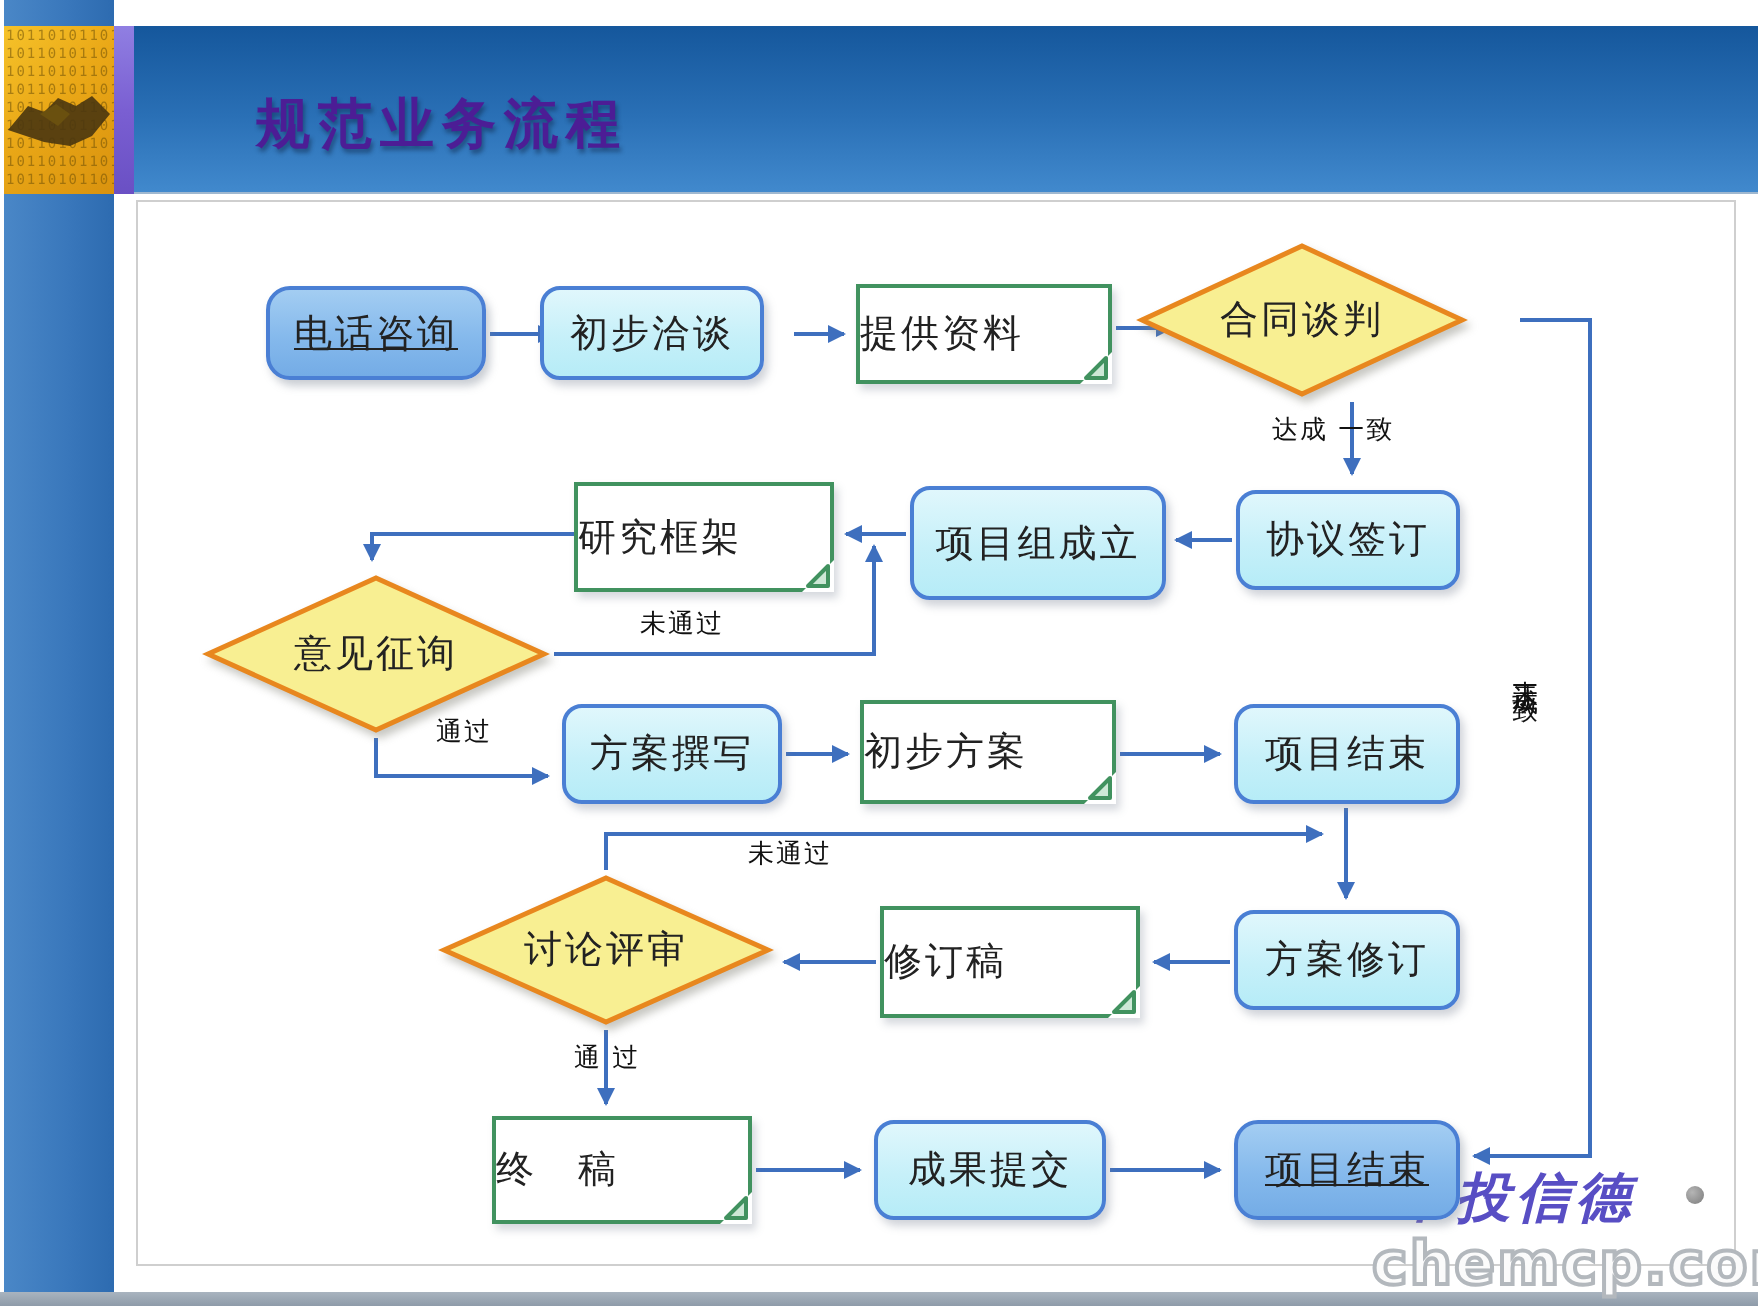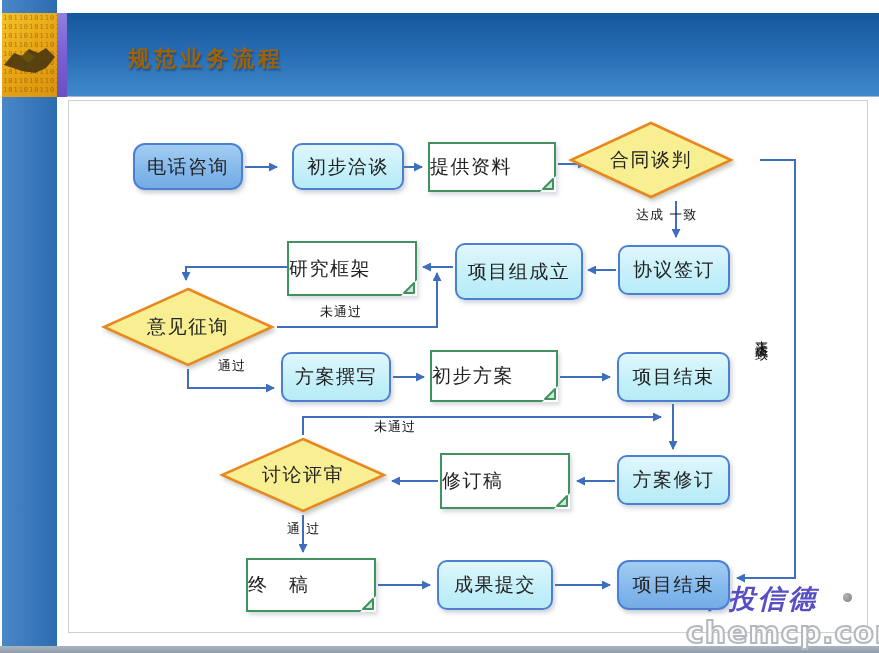--- a/index.html
+++ b/index.html
@@ -27,22 +27,22 @@
     position:absolute; left:57px; top:13px; width:10px; height:84px;
     background:linear-gradient(180deg,#907fe2 0%,#7a5fd2 50%,#6a50c4 100%);
   }
   .header-band {
     position:absolute; left:67px; top:13px; width:812px; height:84px;
     background:linear-gradient(180deg,#15579c 0%,#2a70b6 55%,#4189cd 100%);
     border-bottom:1px solid #9fb8d0;
   }
   .slide-title {
     position:absolute; left:128px; top:44px;
-    font-size:22px; font-weight:bold; letter-spacing:4px;
-    color:#a16207; text-shadow:1px 2px 2px rgba(10,30,60,0.45);
+    font-size:27px; font-weight:bold; letter-spacing:4px;
+    color:#4c1d95; text-shadow:1px 2px 2px rgba(10,30,60,0.45);
   }
   .content-panel {
     position:absolute; left:68px; top:100px; width:800px; height:533px;
     background:#ffffff; border:1px solid #cfcfcf;
   }
   .bottom-bar {
     position:absolute; left:0; top:646px; width:879px; height:7px;
     background:linear-gradient(180deg,#a9b4bf,#8e9ba9);
   }
 
@@ -67,20 +67,21 @@
     font-size:19px; letter-spacing:1.5px; color:#222; }
   .proc {
     background:linear-gradient(180deg,#e0f7fc 0%,#c6f0f9 55%,#b6ecf7 100%);
     border:2px solid #4a7fd4; border-radius:10px;
     box-shadow:2px 3px 4px rgba(120,130,145,0.35);
   }
   .startend {
     background:linear-gradient(180deg,#a3cdf2 0%,#85b9ec 55%,#74ace6 100%);
     border:2px solid #4a7fd4; border-radius:12px;
     box-shadow:2px 3px 4px rgba(120,130,145,0.4);
+    text-decoration:underline;
   }
   .doc {
     background:#ffffff; border:2px solid #41925f;
     box-shadow:2px 3px 4px rgba(120,130,145,0.3);
     justify-content:flex-start; 
   }
   .fold { position:absolute; right:-2px; bottom:-2px; }
   .decision { background:transparent; }
   .decision .dshape { position:absolute; left:0; top:0; width:100%; height:100%;
     filter:drop-shadow(2px 3px 2px rgba(130,130,120,0.45)); }
@@ -148,21 +149,21 @@
     <path d="M303 515 V552" marker-end="url(#arw)"></path>
     <path d="M378 585 H430" marker-end="url(#arw)"></path>
     <path d="M555 585 H610" marker-end="url(#arw)"></path>
   </g>
 </svg>
 
 <div class="node startend" style="left:133px;top:143px;width:110px;height:47px">
   <span class="nlabel">电话咨询</span>
 </div>
 
-<div class="node proc" style="left:292px;top:143px;width:112px;height:47px">
+<div class="node proc" style="left:270px;top:143px;width:112px;height:47px">
   <span class="nlabel">初步洽谈</span>
 </div>
 
 <div class="node doc" style="left:428px;top:142px;width:128px;height:50px">
   <span class="nlabel">提供资料</span>
   <svg class="fold" width="16" height="16" viewBox="0 0 16 16">
     <polygon points="0,16 16,16 16,0" fill="#ffffff"></polygon>
     <polygon points="3,13 13,3 13,13" fill="#cde8d6" stroke="#41925f" stroke-width="2" stroke-linejoin="round"></polygon>
   </svg>
 </div>

